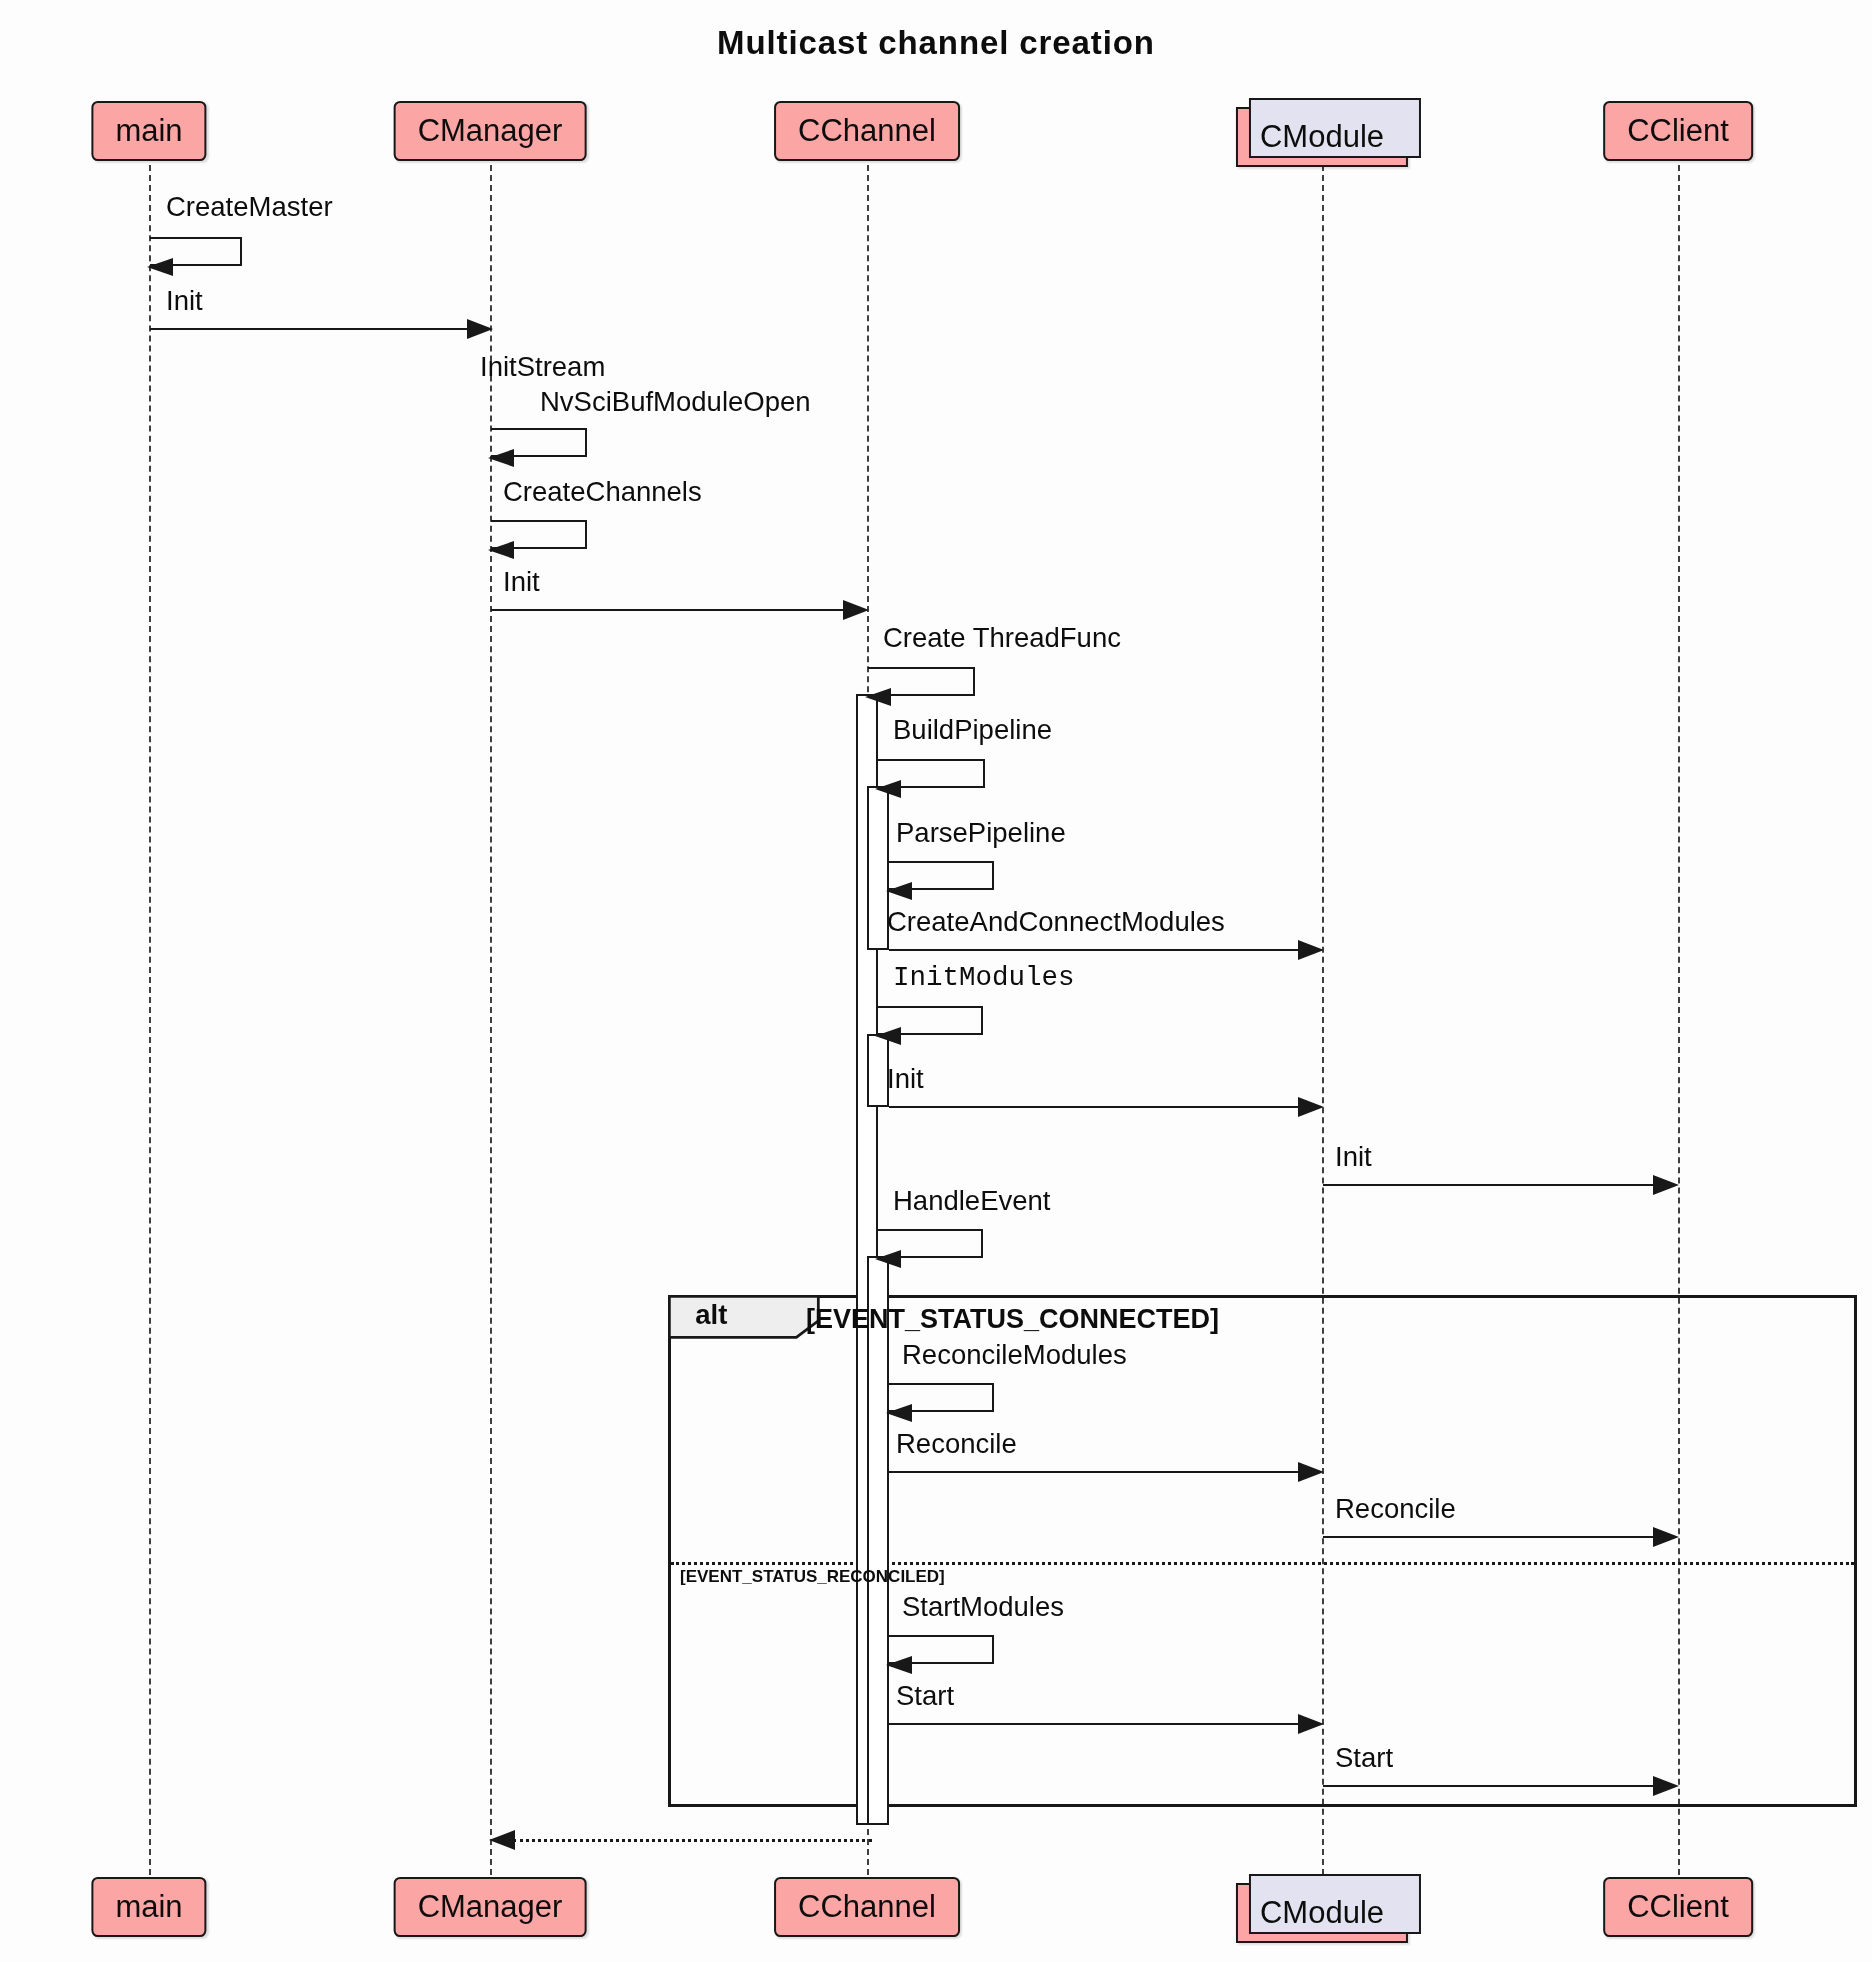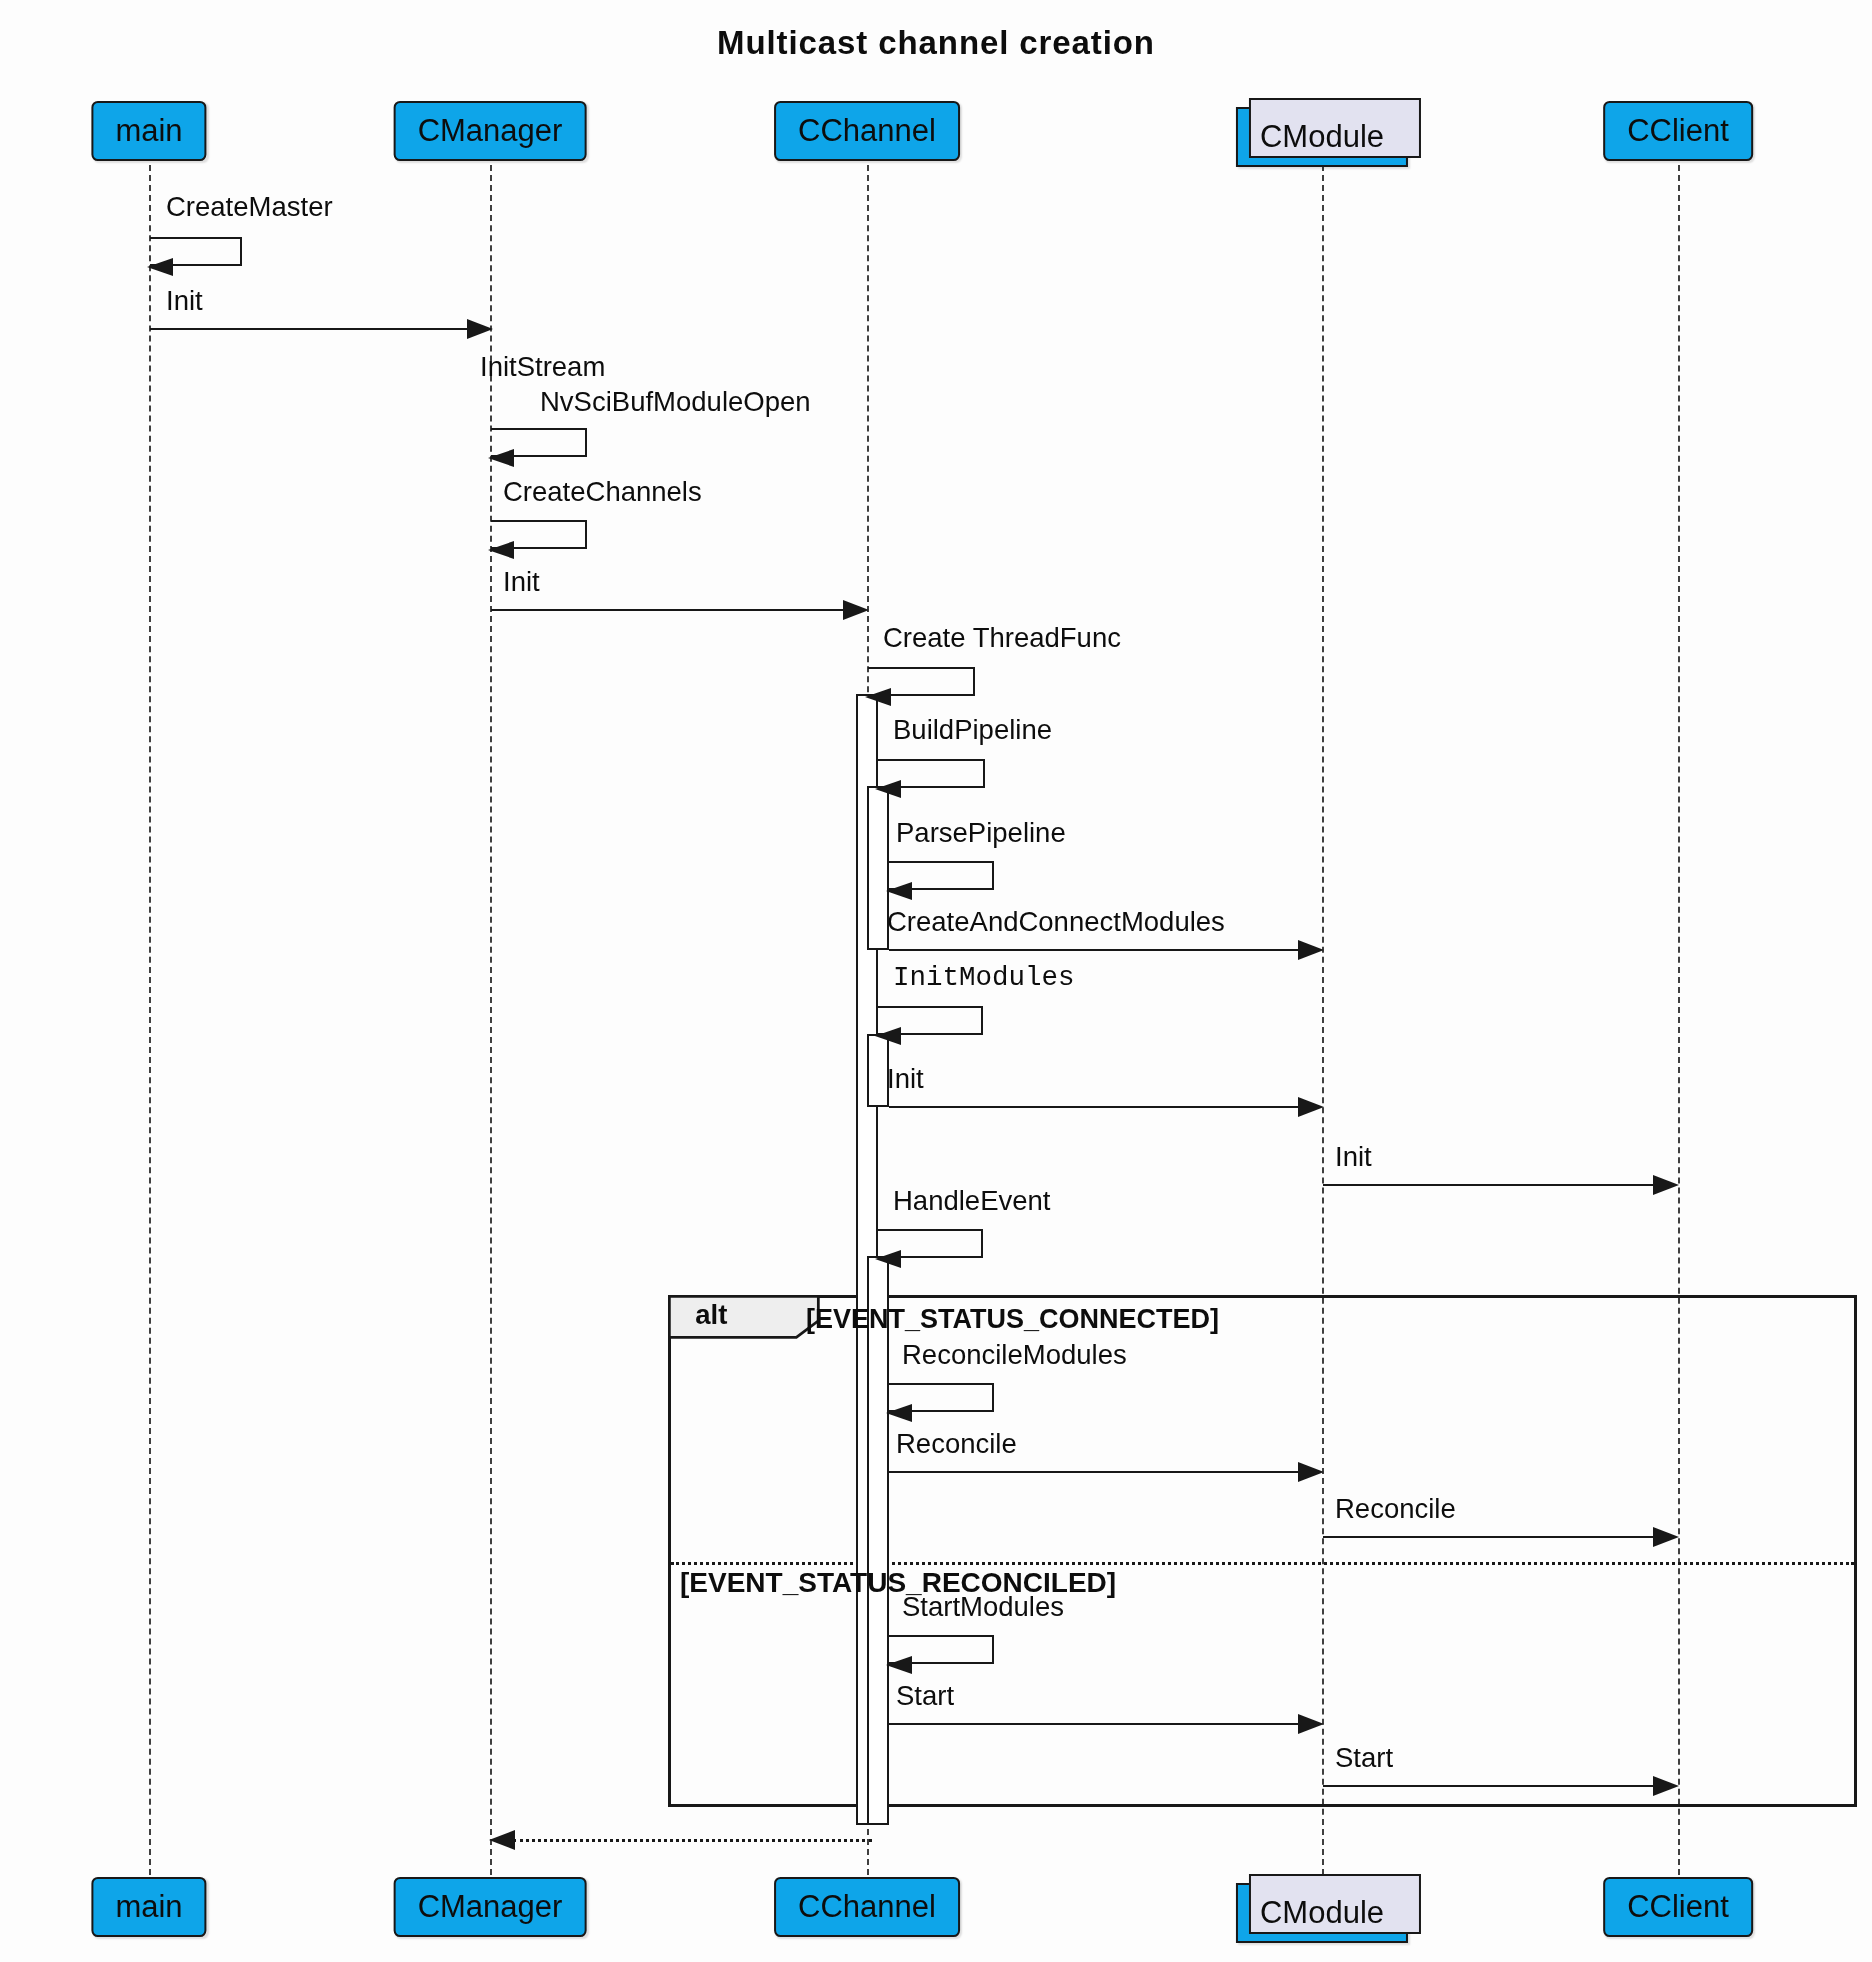--- a/index.html
+++ b/index.html
@@ -26,21 +26,21 @@
     position: absolute;
     width: 0;
     top: 165px;
     height: 1710px;
     border-left: 2.3px dashed #3f3f3f;
     z-index: 1;
   }
   .pbox {
     position: absolute;
     transform: translateX(-50%);
-    background: #0ea5e9;
+    background: #fca5a5;
     border: 2.3px solid #181818;
     border-radius: 6.4px;
     padding: 10px 22px;
     font-size: 31px;
     white-space: nowrap;
     z-index: 6;
     box-shadow: 1.8px 1.8px 1.8px rgba(0,0,0,0.12);
   }
   .pbox.collections { border-radius: 0; }
   .pbox.collections::before {
@@ -134,21 +134,21 @@
   <div class="alt-frame">
     <div class="alt-tab">
       <svg width="154" height="46" viewBox="0 0 168 50">
         <polygon points="1.5,1.5 164,1.5 164,28 140,46 1.5,46" fill="#EEEEEE" stroke="#181818" stroke-width="3"></polygon>
       </svg>
       <div class="alt-keyword">alt</div>
     </div>
     <div class="alt-divider"></div>
   </div>
   <div class="msg bold" style="left:806px; top:1304px; font-size:27px;">[EVENT_STATUS_CONNECTED]</div>
-  <div class="msg bold" style="left:680px; top:1567px; font-size:28px;">[EVENT_STATUS_RECONCILED]</div>
+  <div class="msg bold" style="left:680px; top:1567px; font-size:17px;">[EVENT_STATUS_RECONCILED]</div>
 
   <div class="bar" style="left:856px; top:694px;  height:1131px;"></div>
   <div class="bar" style="left:867px; top:786px;  height:164px;"></div>
   <div class="bar" style="left:867px; top:1034px; height:73px;"></div>
   <div class="bar" style="left:867px; top:1256px; height:569px;"></div>
 
   <div class="msg" style="left:166px; top:191px;">CreateMaster</div>
   <div class="selfmsg" style="left:150px; top:237px; width:92px;"></div>
 
   <div class="msg" style="left:166px; top:285px;">Init</div>

